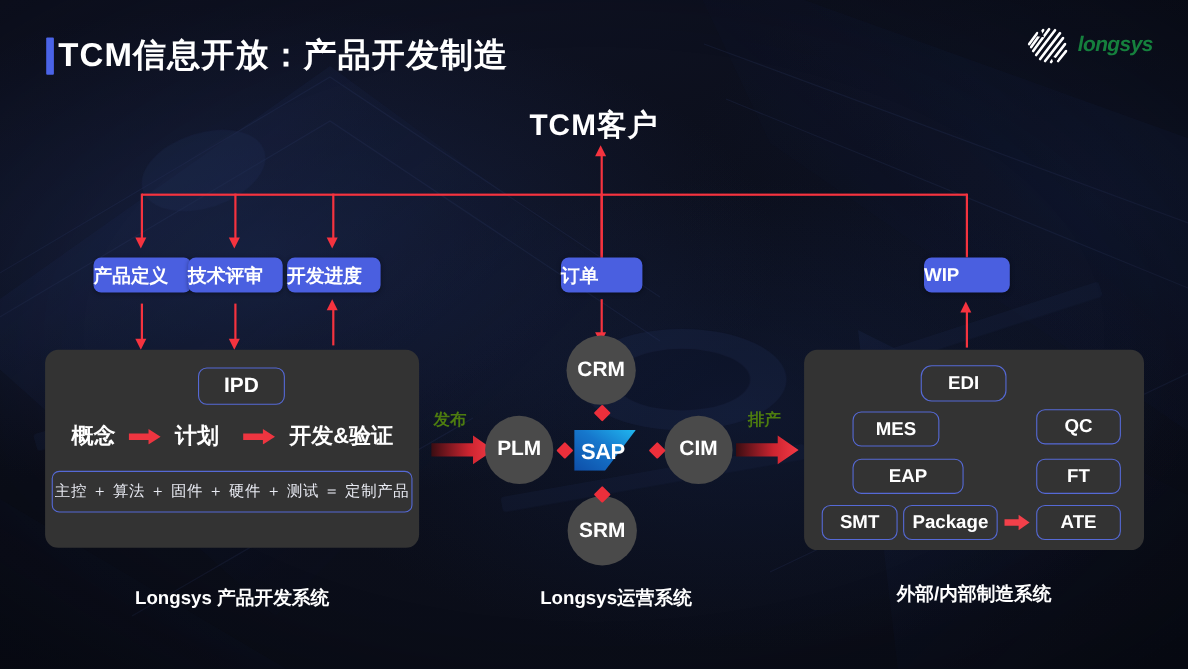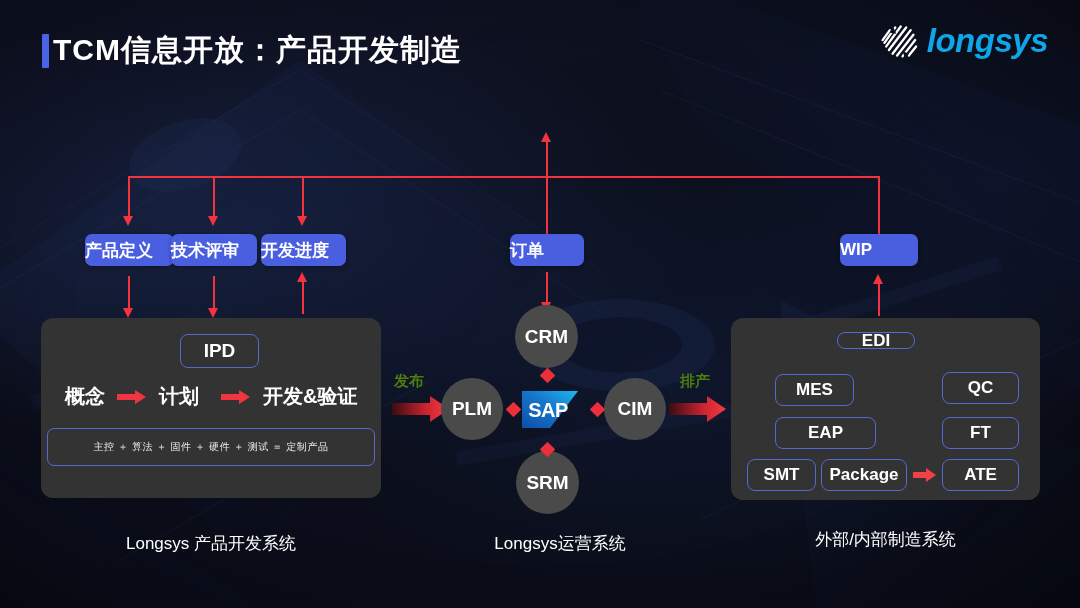--- a/index.html
+++ b/index.html
@@ -26,21 +26,21 @@
   .bg-chev { opacity:.55; }
   .bg-vig {
     background:radial-gradient(ellipse 95% 95% at 50% 50%, rgba(0,0,0,0) 45%, rgba(0,0,0,0.55) 100%);
   }
   
   .title-bar { position:absolute; left:42px; top:30px; display:flex; align-items:center; gap:4px; }
   .title-accent { width:7px; height:34px; background:#4a63e7; border-radius:1px; }
   .title-text { font-size:30px; font-weight:bold; letter-spacing:1px; color:#ffffff; white-space:nowrap; }
   .logo { position:absolute; right:32px; top:22px; display:flex; align-items:center; gap:9px; }
   .logo-mark { width:40px; height:38px; }
-  .logo-text { font-size:33px; font-style:italic; font-weight:bold; color:#0ea5e9; letter-spacing:-0.5px; }
+  .logo-text { font-size:19px; font-style:italic; font-weight:bold; color:#15803d; letter-spacing:-0.5px; }
   
   .abs { position:absolute; }
   
   .tcm-title {
     left:0; right:0; top:96px; text-align:center;
     font-size:27px; font-weight:bold; letter-spacing:1px;
   }
   
   .pill {
     position:absolute; background:#4a5fe0; border-radius:7px;
@@ -55,21 +55,21 @@
     position:absolute; border:1.3px solid #5569d6; border-radius:8px;
     display:flex; align-items:center; justify-content:center;
     color:#fff; font-weight:bold; white-space:nowrap;
   }
   
   .ipd { font-size:19px;margin-left:20px; }
   .flow-row { position:absolute; display:flex; align-items:center; gap:12px; font-size:20px; font-weight:bold; }
   .formula {
     position:absolute; border:1px solid #5569d6; border-radius:7px;
     display:flex; align-items:center; justify-content:center;
-    font-size:10px; color:#e8eaf2; letter-spacing:.6px; white-space:nowrap;
+    font-size:14px; color:#e8eaf2; letter-spacing:.6px; white-space:nowrap;
   }
   
   .circle {
     position:absolute; border-radius:50%; background:#4a4a4a;
     display:flex; align-items:center; justify-content:center;
     color:#fff; font-size:19px; font-weight:bold;
   }
   
   .sap { position:absolute; }
   
@@ -86,21 +86,21 @@
   }
   .arrow-head-down { border-top:10px solid #f5333f; }
   .arrow-head-up { border-bottom:10px solid #f5333f; }
   
   .fat-arrow { position:absolute; }
   .side-label { position:absolute; font-size:15px; font-weight:bold; color:#4d7c0f; white-space:nowrap; }
   
   .mini-arrow { display:inline-block; }
   
   .caption {
-    position:absolute; font-size:17px; font-weight:normal; color:#fff;
+    position:absolute; font-size:17px; font-weight:bold; color:#fff;
     white-space:nowrap; text-align:center;
   }
 </style>
 </head>
 <body>
 
 <div id="slide">
 
   <div class="bg-layer bg-base"></div>
   <svg class="bg-layer bg-chev" width="1080" height="608" viewBox="0 0 1080 608">
@@ -155,20 +155,21 @@
         <line x1="39" y1="14" x2="21" y2="37"></line>
         <line x1="41" y1="20" x2="27" y2="38"></line>
         <line x1="42" y1="27" x2="34" y2="37"></line>
       </g>
       <path d="M16 4 L20 13 L13 12 Z" fill="#0c0f1c"></path>
       <path d="M27 32 L34 35 L30 41 Z" fill="#0c0f1c"></path>
     </svg>
     <div class="logo-text">longsys</div>
   </div>
 
+  <div class="abs tcm-title">TCM客户</div>
 
   <div class="vline" style="left:546px; top:140px; height:96px;"></div>
   <div class="arrow-head-up" style="left:541px; top:132px;"></div>
 
   <div class="hline" style="left:129px; top:176px; width:750px;"></div>
 
   <div class="vline" style="left:128px; top:176px; height:42px;"></div>
   <div class="arrow-head-down" style="left:123px; top:216px;"></div>
   <div class="vline" style="left:213px; top:176px; height:42px;"></div>
   <div class="arrow-head-down" style="left:208px; top:216px;"></div>
@@ -283,21 +284,21 @@
         <stop offset="100%" stop-color="#20b7ef"></stop>
       </linearGradient>
     </defs>
     <path d="M0 0 L56 0 L28 37 L0 37 Z" fill="url(#sapg)"></path>
     <text x="26" y="26" text-anchor="middle" fill="#ffffff" font-family="Liberation Sans, sans-serif" font-size="20" font-weight="bold" letter-spacing="-0.5">SAP</text>
   </svg>
 
   <div class="caption" style="left:400px; top:532px; width:320px;">Longsys运营系统</div>
 
   <div class="panel" style="left:731px; top:318px; width:309px; height:182px;">
-    <div class="box" style="left:106px; top:14px; width:78px; height:17px; font-size:17px;">
+    <div class="box" style="left:106px; top:14px; width:78px; height:33px; font-size:17px;border-radius:10px;">
       <span>EDI</span>
     </div>
 
     <div class="box" style="left:44px; top:56px; width:79px; height:32px; font-size:17px;">
       <span>MES</span>
     </div>
     <div class="box" style="left:44px; top:99px; width:101px; height:32px; font-size:17px;">
       <span>EAP</span>
     </div>
 

